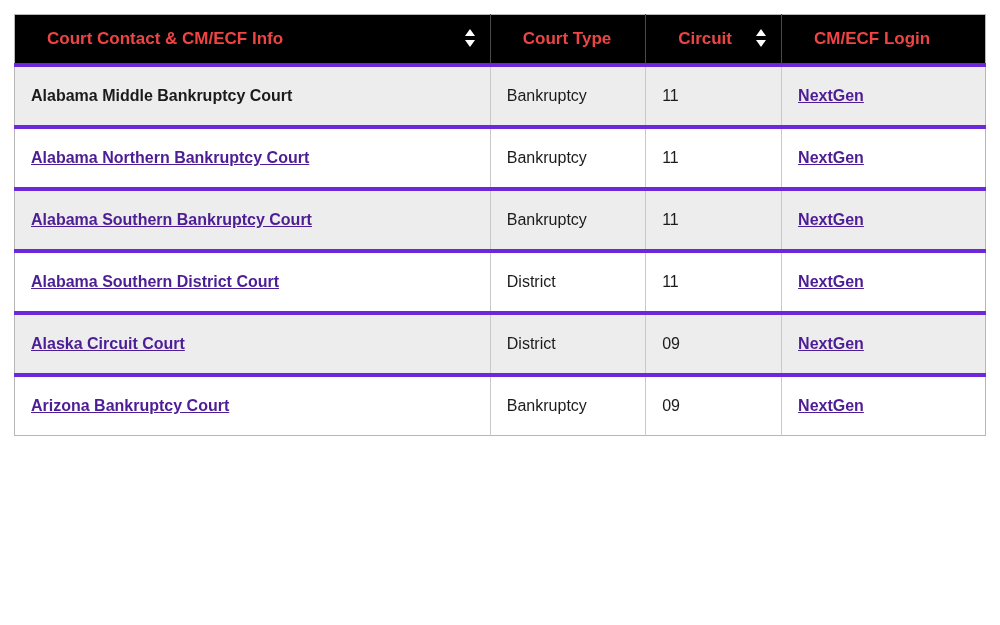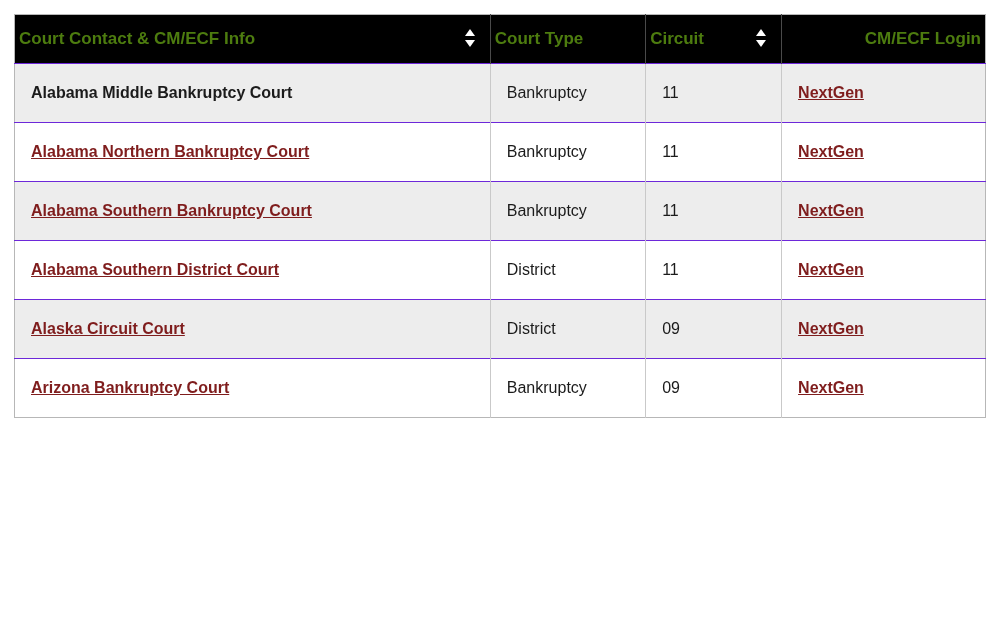--- a/index.html
+++ b/index.html
@@ -12,51 +12,51 @@
     width: 1000px;
   }
   table {
     width: 100%;
     border-collapse: collapse;
     border: 1px solid #b7b7b7;
     table-layout: fixed;
   }
   thead th {
     background: #000;
-    color: #4d7c0f;
+    color: #ef4444;
     font-weight: 700;
     text-align: left;
-    padding: 14px 4px;
+    padding: 14px 32px;
     font-size: 17px;
     border-right: 1px solid #4a4a4a;
     position: relative;
   }
-  thead th:last-child { border-right: none; text-align: right; }
+  thead th:last-child { border-right: none; }
   .sort-icon {
     position: absolute;
     right: 14px;
     top: 50%;
     transform: translateY(-50%);
     font-size: 15px;
     color: #fff;
     line-height: 1;
     display: inline-block;
   }
   tbody td {
     padding: 20px 16px;
     font-size: 16px;
-    border-top: 1px solid #6d28d9;
+    border-top: 4px solid #6d28d9;
     border-right: 1px solid #c9c9c9;
     vertical-align: middle;
   }
   tbody td:last-child { border-right: none; }
   tbody tr:nth-child(odd) td { background: #ededed; }
   tbody tr:nth-child(even) td { background: #ffffff; }
   .link {
-    color: #7f1d1d;
+    color: #4c1d95;
     text-decoration: underline;
     font-weight: 700;
     cursor: pointer;
   }
   .name-bold {
     font-weight: 700;
     color: #1b1b1b;
   }
   .col-name { width: 49%; }
   .col-type { width: 16%; }

